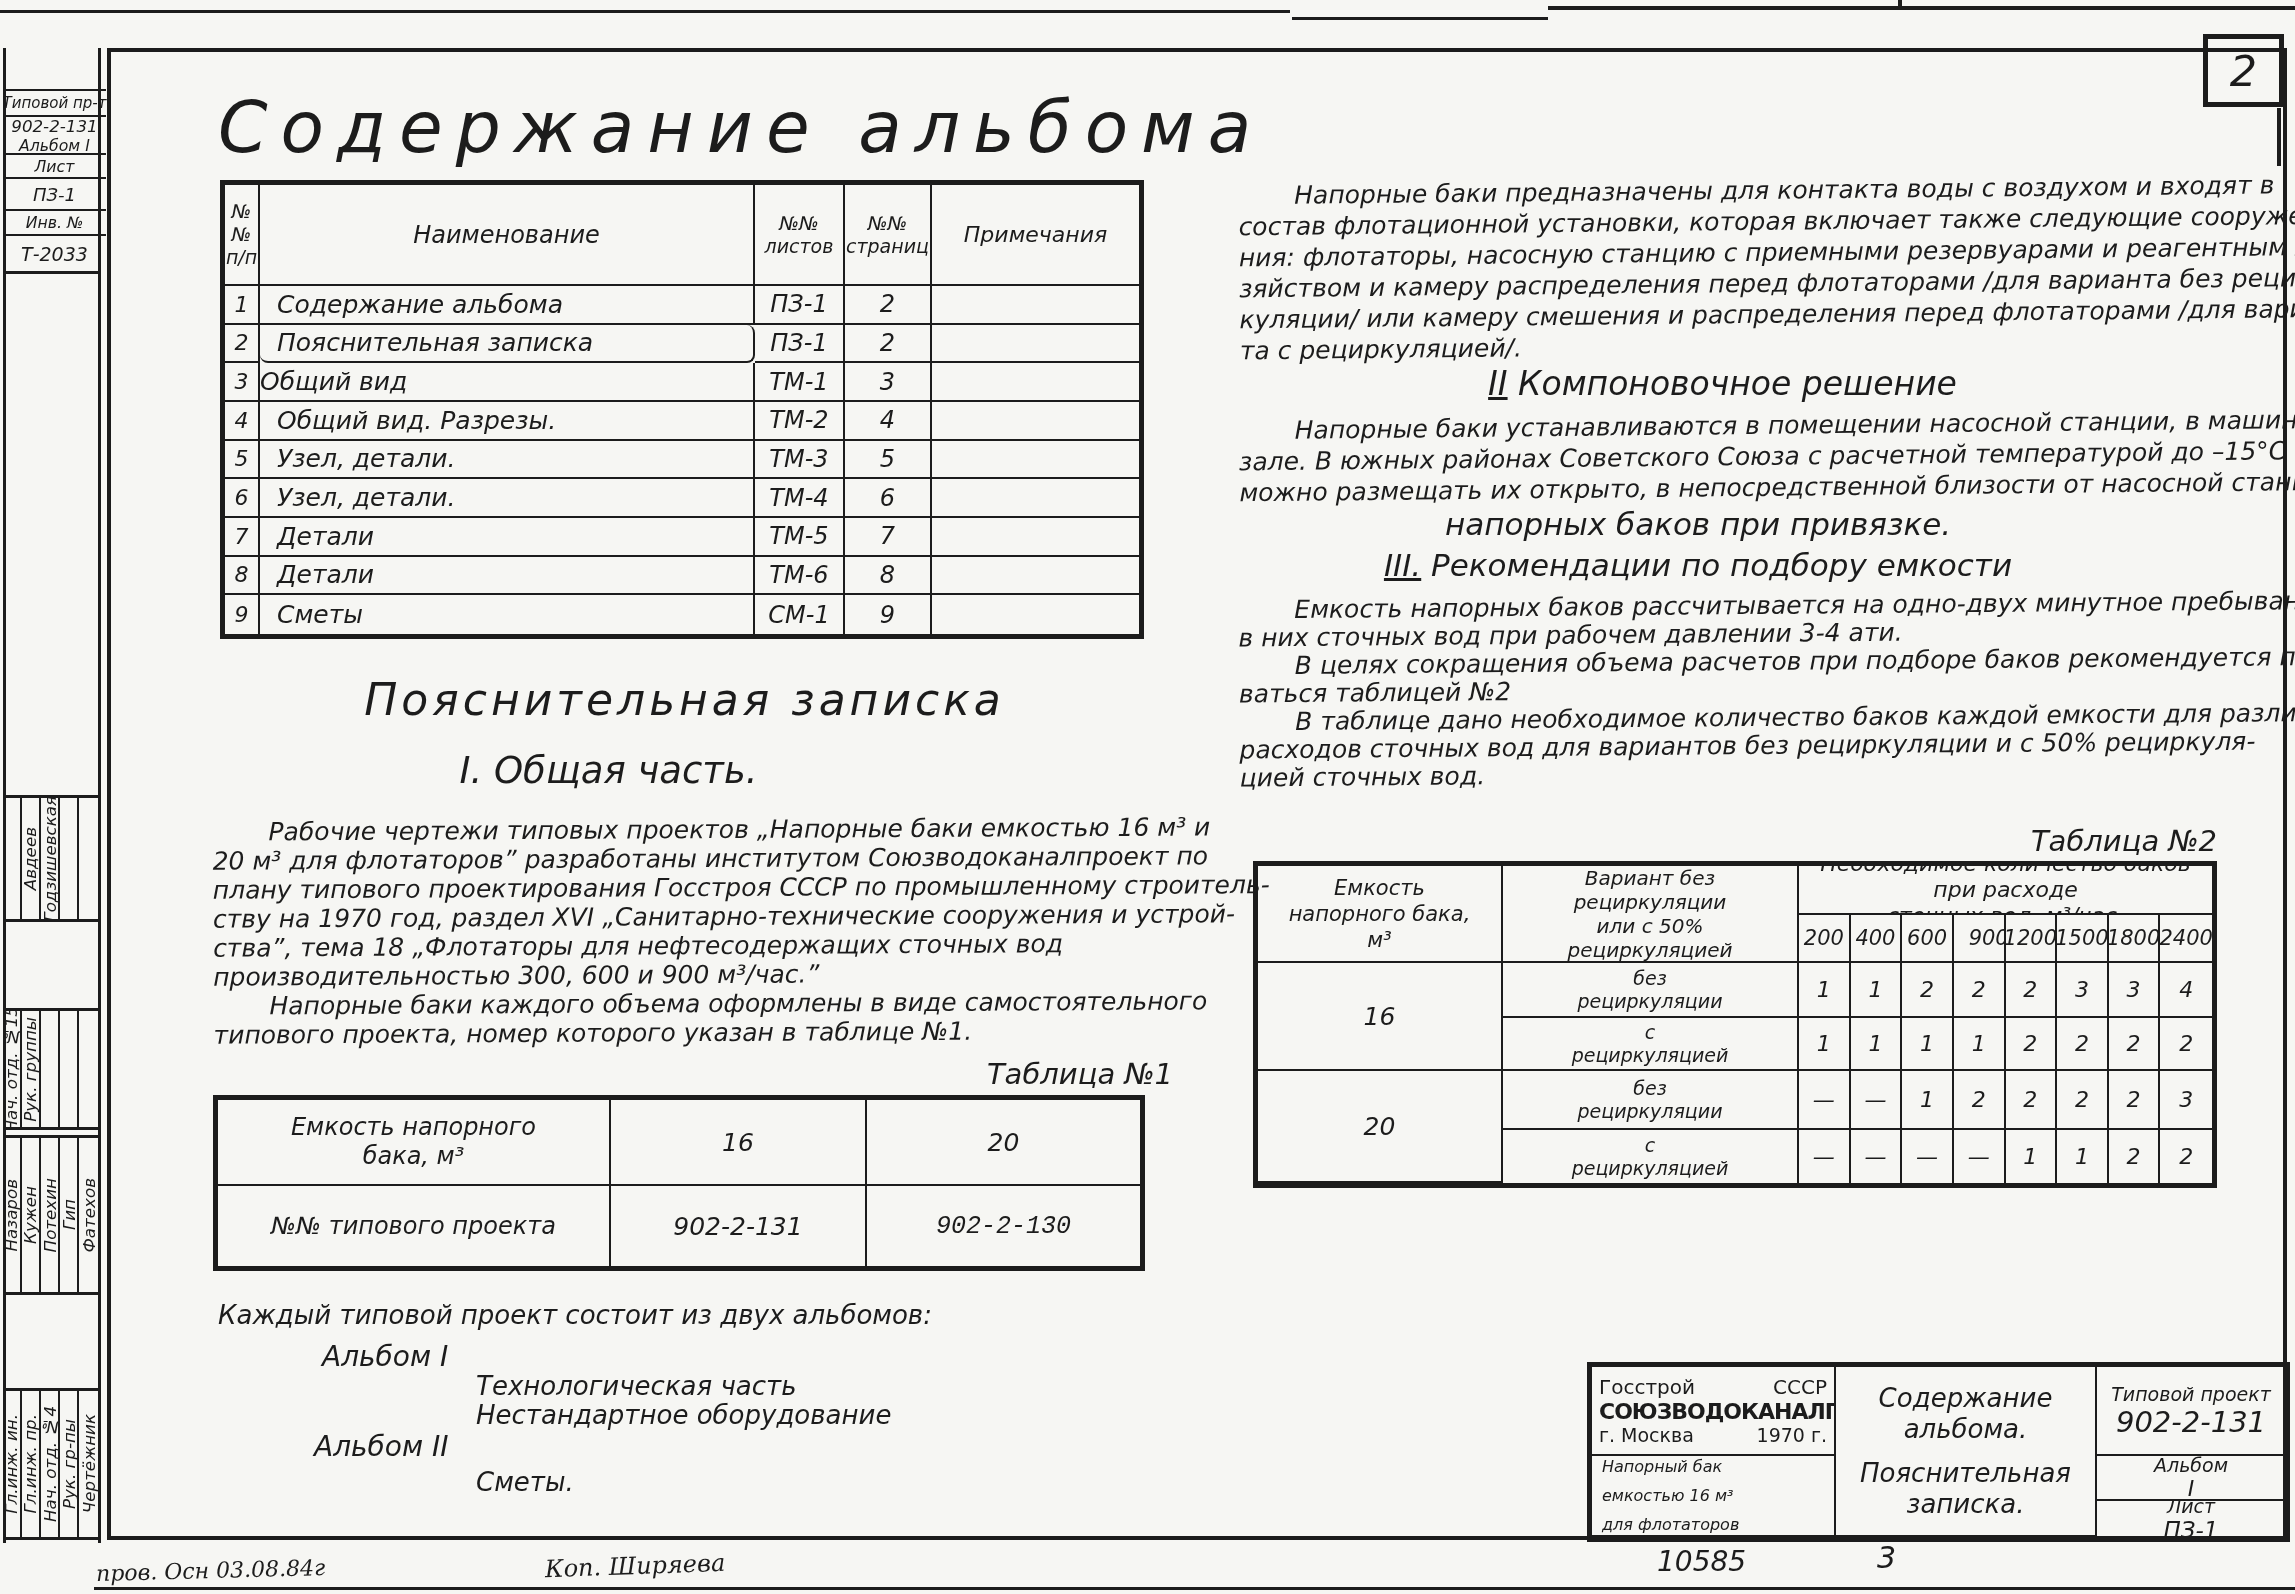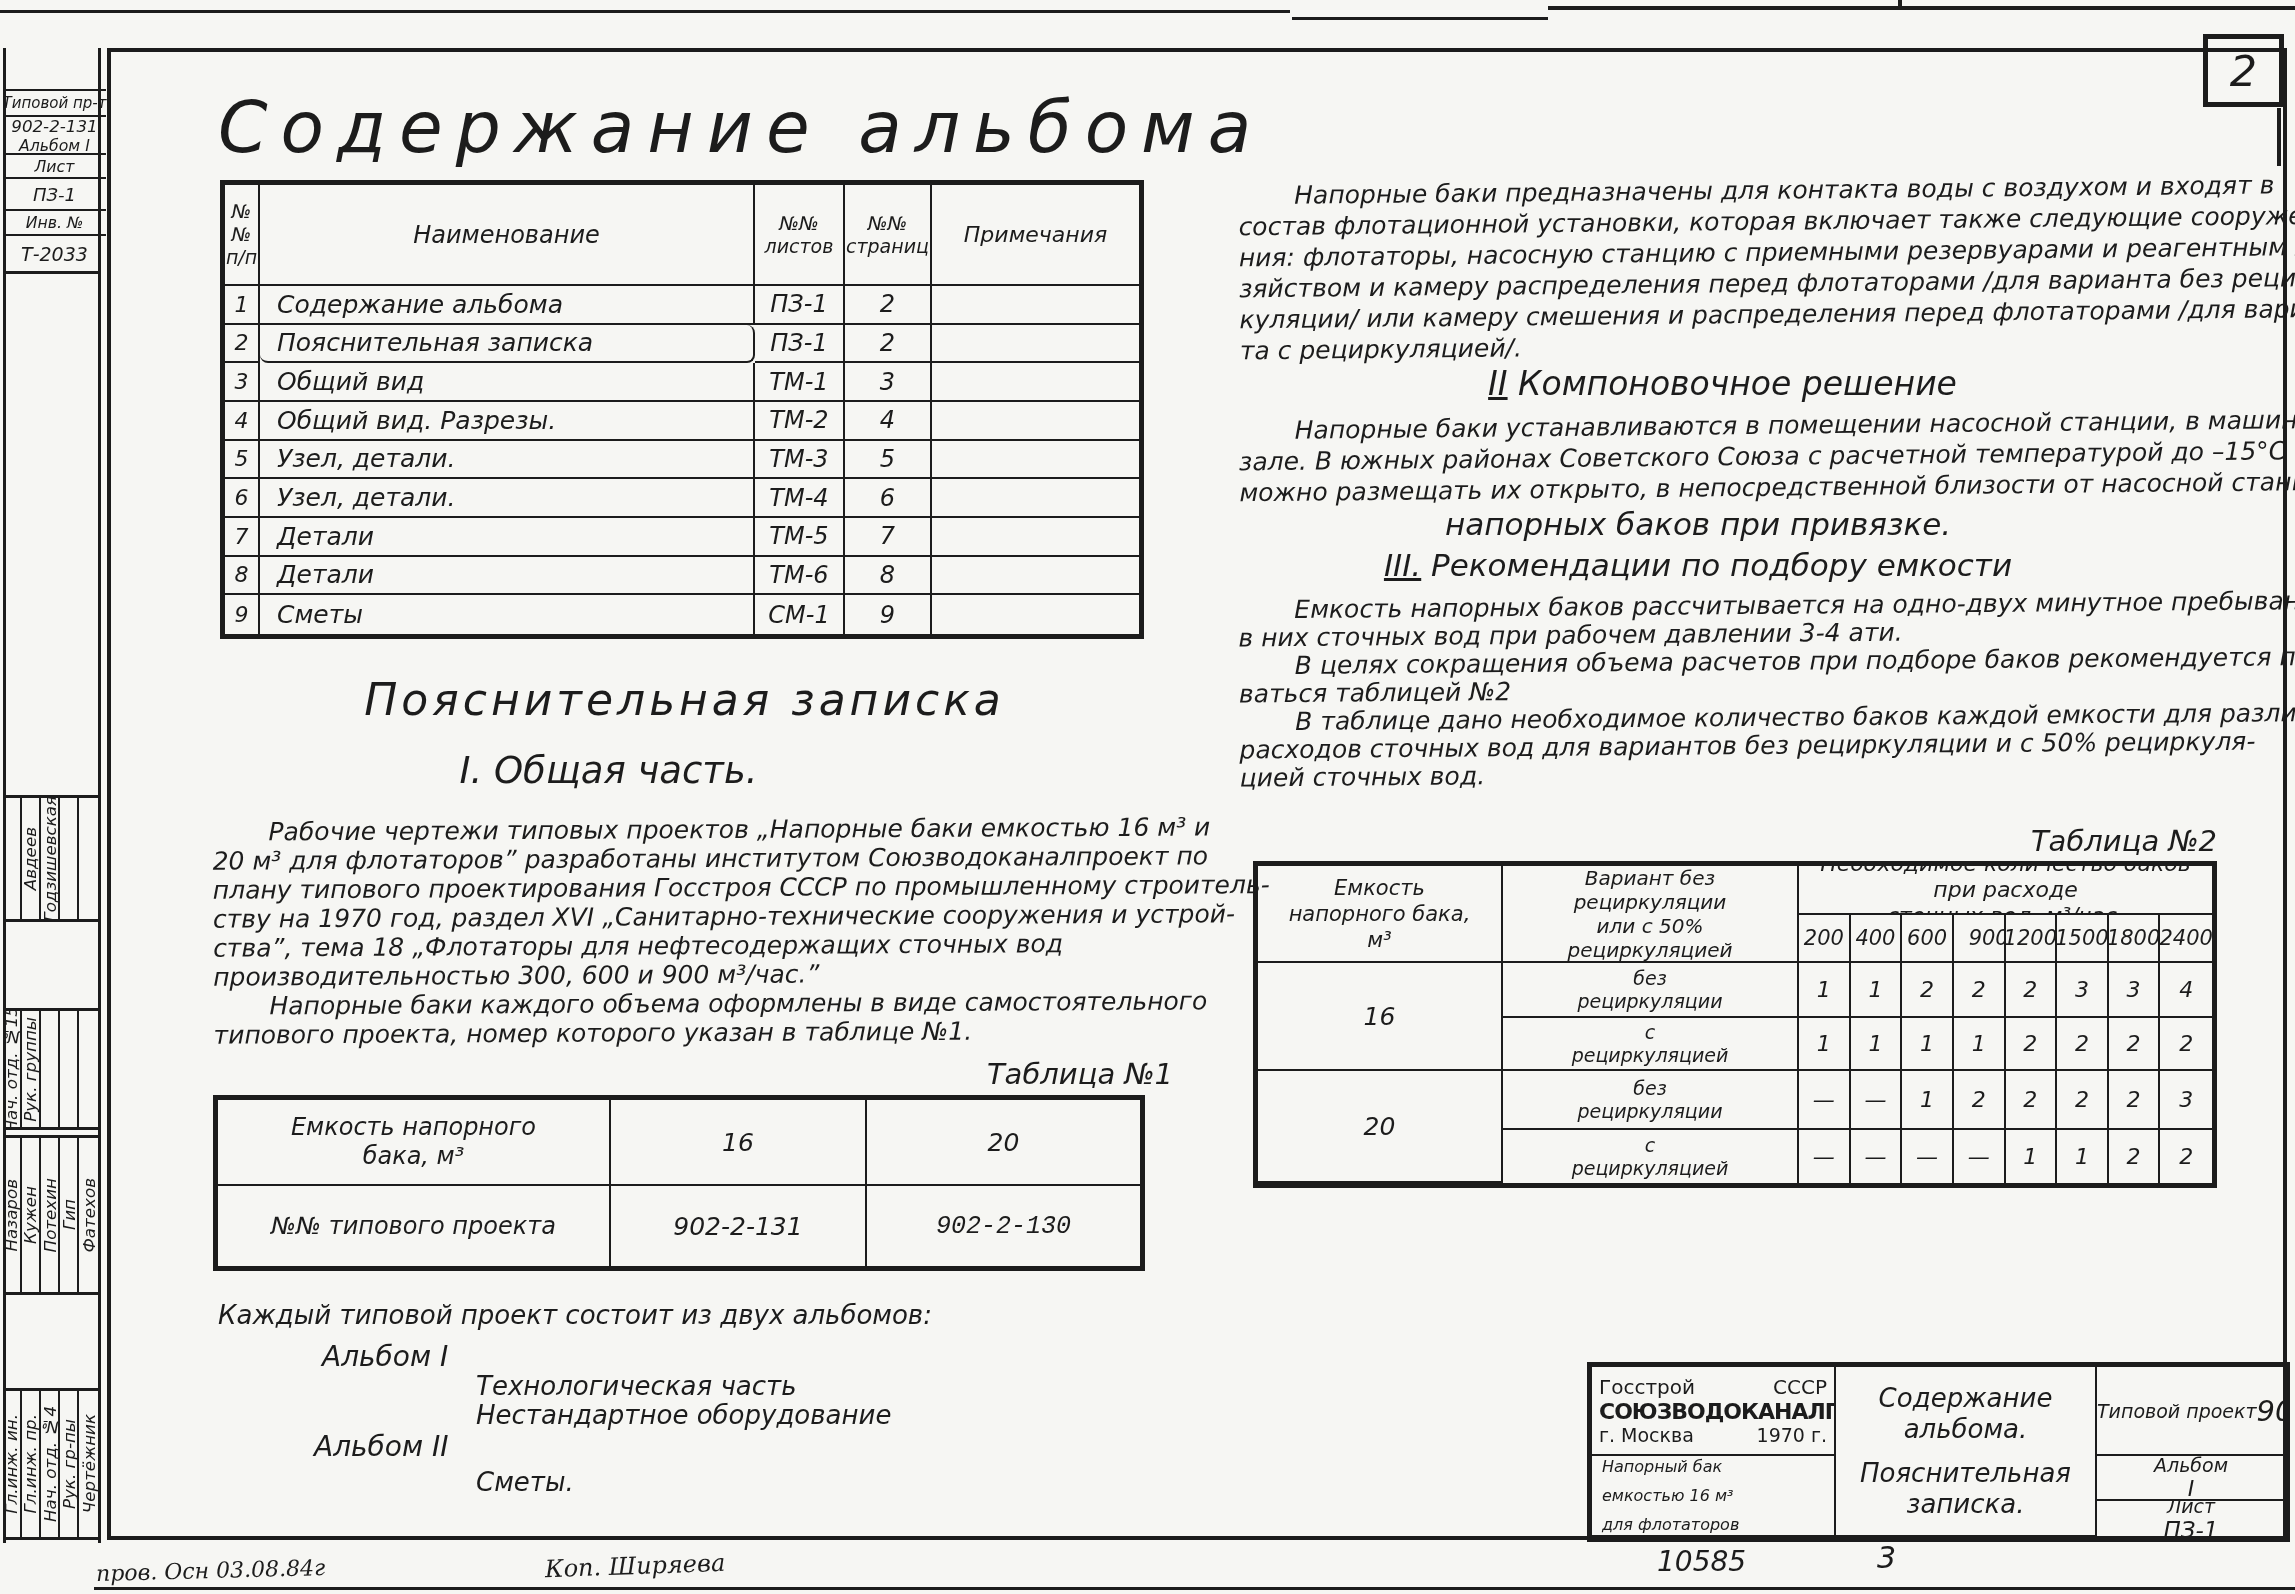--- a/index.html
+++ b/index.html
@@ -137,21 +137,21 @@
     <div class="cell it" style="font-size:24px;">2</div>
     <div class="cell noR"></div>
 
     <div class="cell it" style="font-size:22px;">2</div>
     <div class="cell it left" style="font-size:25px;padding-left:17px;border-radius:8px;">Пояснительная запиcка</div>
     <div class="cell it" style="font-size:24px;">ПЗ-1</div>
     <div class="cell it" style="font-size:24px;">2</div>
     <div class="cell noR"></div>
 
     <div class="cell it" style="font-size:22px;">3</div>
-    <div class="cell it left" style="font-size:25px;padding-left:17px;">Общий вид</div>
+    <div class="cell it left" style="font-size:25px;">Общий вид</div>
     <div class="cell it" style="font-size:24px;">ТМ-1</div>
     <div class="cell it" style="font-size:24px;">3</div>
     <div class="cell noR"></div>
 
     <div class="cell it" style="font-size:22px;">4</div>
     <div class="cell it left" style="font-size:25px;padding-left:17px;">Общий вид.  Разрезы.</div>
     <div class="cell it" style="font-size:24px;">ТМ-2</div>
     <div class="cell it" style="font-size:24px;">4</div>
     <div class="cell noR"></div>
 
@@ -335,21 +335,21 @@
       <div style="white-space:nowrap;">Напорный  бак</div>
       <div style="white-space:nowrap;">емкостью  16 м³</div>
       <div style="white-space:nowrap;">для флотаторов</div>
     </div>
     <div class="cell it" style="grid-column:2;grid-row:1/4;flex-direction:column;justify-content:center;font-size:26px;line-height:31px;">
       <div>Содержание</div>
       <div style="margin-bottom:13px;">альбома.</div>
       <div>Пояснительная</div>
       <div>записка.</div>
     </div>
-    <div class="cell noR" style="grid-column:3;grid-row:1;flex-direction:row;justify-content:flex-start;">
+    <div class="cell noR" style="grid-column:3;grid-row:1;flex-direction:column;justify-content:center;">
       <div class="it" style="font-size:19px;white-space:nowrap;">Типовой проект</div>
       <div class="it" style="font-size:29px;white-space:nowrap;">902-2-131</div>
     </div>
     <div class="cell noR" style="grid-column:3;grid-row:2;flex-direction:column;justify-content:center;">
       <div class="it" style="font-size:19px;">Альбом</div>
       <div class="it" style="font-size:22px;">I</div>
     </div>
     <div class="cell noR noB" style="grid-column:3;grid-row:3;flex-direction:column;justify-content:center;">
       <div class="it" style="font-size:19px;">Лист</div>
       <div class="it" style="font-size:23px;">ПЗ-1</div>

